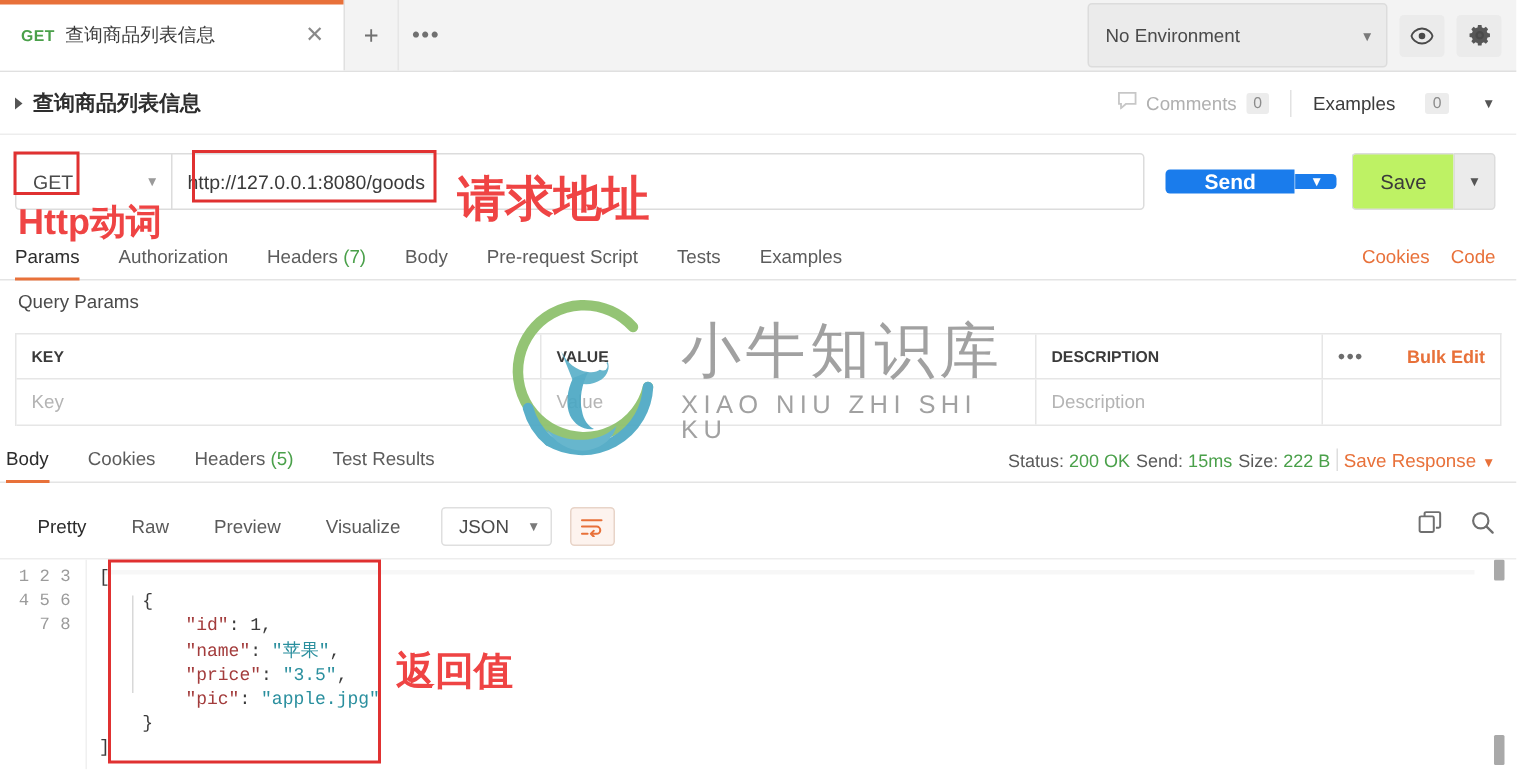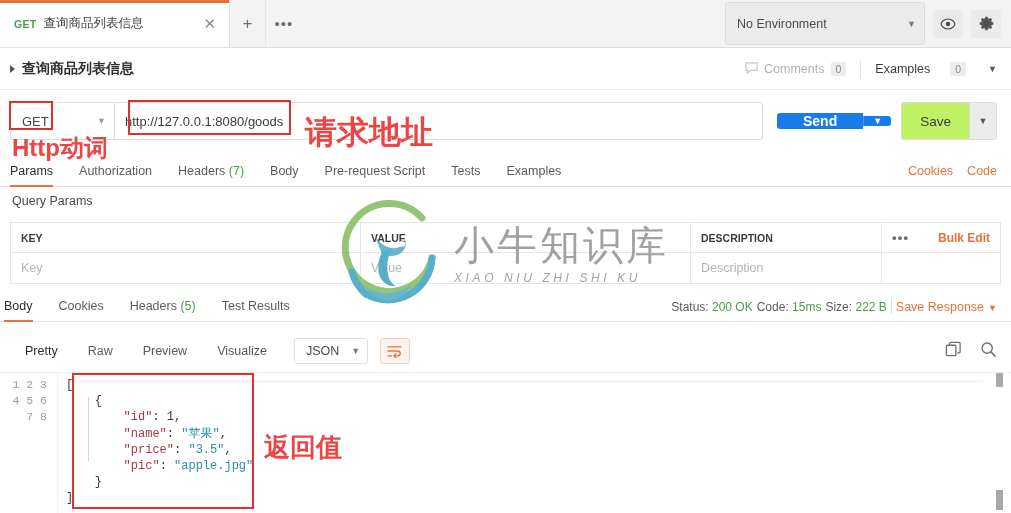--- a/index.html
+++ b/index.html
@@ -298,22 +298,22 @@
     opacity: .92; pointer-events: none;
     display: flex; align-items: center;
   }
   .wm-logo { width: 112px; height: 112px; flex: none; }
   .wm-text { margin-left: 6px; line-height: 1; }
   .wm-cn {
     font-size: 40px; color: #9a9a9a; letter-spacing: 3px;
     font-family: "Liberation Sans", sans-serif;
   }
   .wm-en {
-    font-size: 12px; color: #9a9a9a; letter-spacing: 3.6px;
-    font-style: italic; margin-top: 7px;
+    font-size: 17px; color: #9a9a9a; letter-spacing: 3.6px;
+    margin-top: 7px;
   }
 
   
   .anno-box { position: absolute; border: 2.5px solid #e03131; pointer-events: none; }
   .anno-text {
     position: absolute; color: #ef4444; font-weight: bold;
     font-family: "Liberation Sans", sans-serif; pointer-events: none;
     white-space: nowrap;
   }
   #anno-box-method { left: 9px;  top: 101px; width: 44px;  height: 29px; }
@@ -446,21 +446,21 @@
     </div>
   </div>
 
   <div class="resp-tabs">
     <div class="rt active"><span>Body</span></div>
     <div class="rt"><span>Cookies</span></div>
     <div class="rt"><span>Headers</span> <span class="cnt">(5)</span></div>
     <div class="rt"><span>Test Results</span></div>
     <div class="resp-right">
       <span class="meta"><span>Status:</span> <span class="v">200 OK</span></span>
-      <span class="meta"><span>Code:</span> <span class="v">15ms</span></span>
+      <span class="meta"><span>Send:</span> <span class="v">15ms</span></span>
       <span class="meta"><span>Size:</span> <span class="v">222 B</span></span>
       <span class="meta-sep"></span>
       <span class="save-resp"><span>Save Response</span><span class="caret">▼</span></span>
     </div>
   </div>
 
   <div class="resp-toolbar">
     <span class="fmt active">Pretty</span>
     <span class="fmt">Raw</span>
     <span class="fmt">Preview</span>

